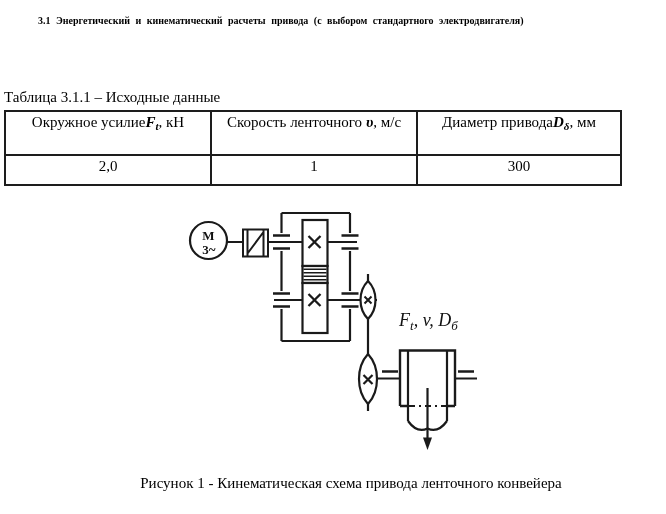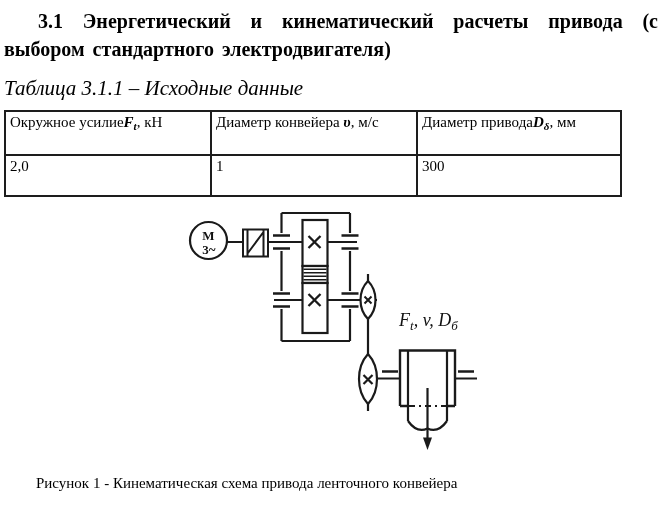--- a/index.html
+++ b/index.html
@@ -8,92 +8,91 @@
   .page {
     position: relative;
     width: 666px;
     height: 514px;
     background: #ffffff;
     overflow: hidden;
   }
   .heading {
     position: absolute;
     left: 4px; top: 7px; width: 654px;
-    font-size: 20px; font-weight: bold;
+    font-size: 10px; font-weight: bold;
     line-height: 28px;
     text-align: justify;
     text-indent: 34px;
     word-spacing: 3px;
   }
   .table-caption {
     position: absolute;
-    left: 4px; top: 76px;
-    font-size: 21px;
-    font-style: italic;
+    left: 4px; top: 89px;
+    font-size: 15px;
   }
   table.data-table {
     position: absolute;
     left: 4px; top: 110px;
     width: 616px;
     border-collapse: collapse;
     table-layout: fixed;
   }
   .data-table th, .data-table td {
     border: 2px solid #1d1d1d;
     font-size: 15px;
     font-weight: normal;
-    text-align: left;
+    text-align: center;
   }
   .data-table th {
     vertical-align: top;
     padding: 2px 4px 14px 4px;
     height: 44px;
   }
   .data-table td {
     vertical-align: top;
-    padding: 2px 4px 20px 4px;
+    padding: 2px 4px 9px 4px;
     height: 24px;
   }
   .sym { font-weight: bold; font-style: italic; }
   sub.tsub {
     font-weight: bold; font-style: italic;
     font-size: 11px;
     vertical-align: -3px;
   }
   .figure-svg {
     position: absolute;
     left: 185px; top: 203px;
     width: 295px; height: 262px;
   }
   .figure-caption {
     position: absolute;
     left: 36px; top: 475px; width: 630px;
     font-size: 15px;
-    text-align: left;
+    text-align: center;
   }
 </style>
 </head>
 <body>
 
 <div class="page">
 
   <div class="heading">3.1 Энергетический и кинематический расчеты привода (с выбором стандартного электродвигателя)</div>
 
   <div class="table-caption">Таблица 3.1.1 – Исходные данные</div>
 
   <table class="data-table">
     <colgroup>
       <col style="width:206px">
         <col style="width:206px">
         <col style="width:204px">
     </colgroup>
     <tbody>
         <tr>
       <th><span>Окружное усилие</span><span class="sym">F</span><sub class="tsub">t</sub><span>, кН</span></th>
-      <th><span>Диаметр конвейера </span><span class="sym">υ</span><sub class="tsub"></sub><span>, м/с</span></th>
+      <th><span>Скорость ленточного </span><span class="sym">υ</span><sub class="tsub"></sub><span>, м/с</span></th>
       <th><span>Диаметр привода</span><span class="sym">D</span><sub class="tsub">δ</sub><span>, мм</span></th>
     </tr>
     <tr>
       <td>2,0</td>
       <td>1</td>
       <td>300</td>
     </tr>
   </tbody>
     </table>
 

